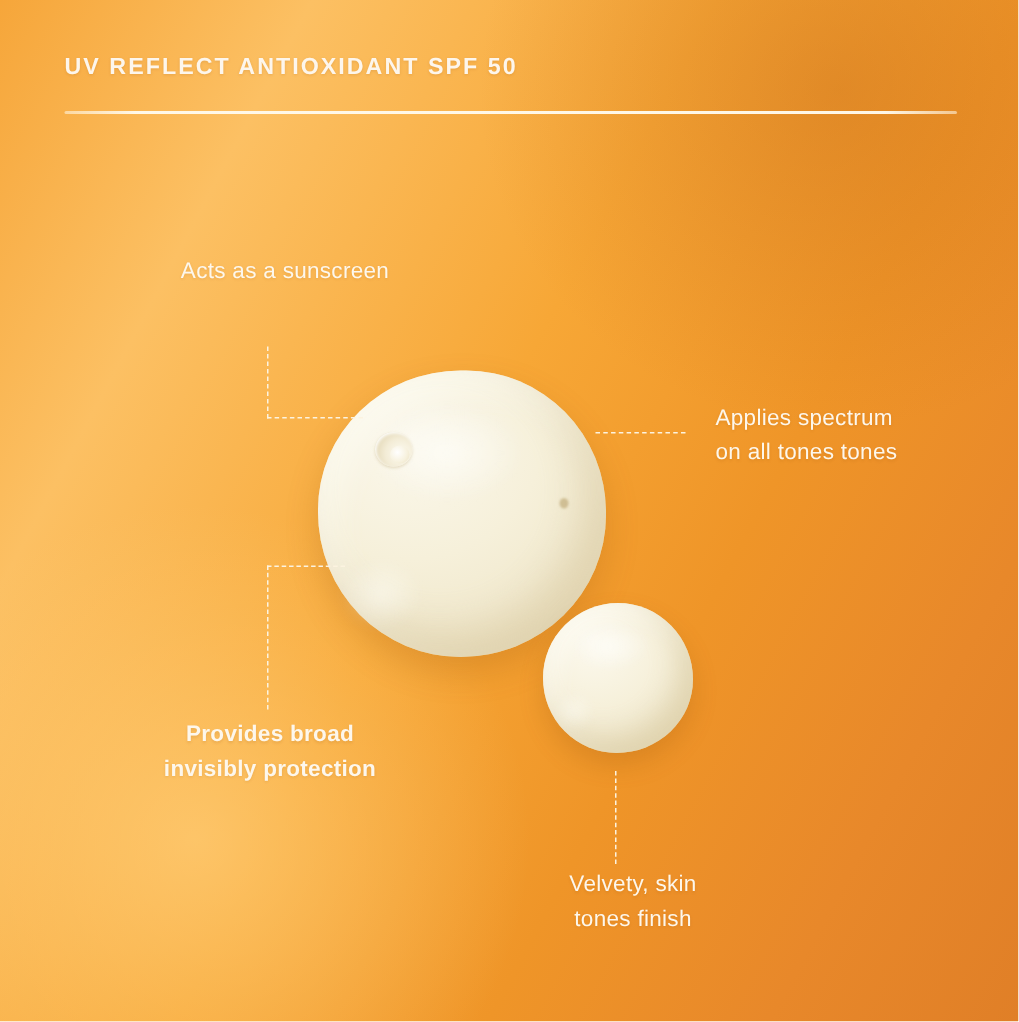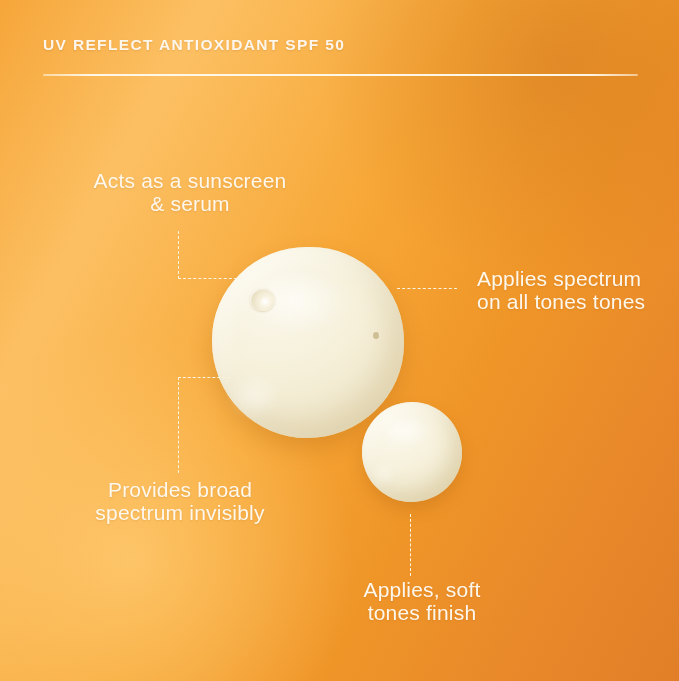--- a/index.html
+++ b/index.html
@@ -187,33 +187,33 @@
     width: 0;
     z-index: 4;
     border-left: 1.6px dashed #fcf3e0;
   }
 
   
   .callout {
     position: absolute;
     z-index: 6;
     color: #fdf7ec;
-    font-size: 21px;
+    font-size: 15px;
     line-height: 23px;
     letter-spacing: 0.2px;
     text-shadow: 0 1px 2px rgba(150,80,10,0.16);
     white-space: nowrap;
   }
   .callout .line { display: block; }
   .c-center { text-align: center; }
   .c-left { text-align: left; }
 
   #callout-sunscreen { left: 73px; top: 169px; width: 234px; }
   #callout-invisible { left: 477px; top: 267px; width: 180px; }
-  #callout-spectrum  { left: 65px; top: 478px; width: 230px; }
+  #callout-spectrum  { left: 65px; top: 478px; width: 230px; font-weight: bold; }
   #callout-matte     { left: 332px; top: 578px; width: 180px; }
 </style>
 </head>
 <body>
 
 <div id="canvas">
 
   <div id="title">UV REFLECT ANTIOXIDANT SPF 50</div>
   <div id="title-rule"></div>
 
@@ -235,31 +235,30 @@
 
   <div class="dash-h" style="left:397px; top:288px; width:60px;"></div>
 
   <div class="dash-h" style="left:178px; top:377px; width:52px;"></div>
   <div class="dash-v" style="left:178px; top:377px; height:96px;"></div>
 
   <div class="dash-v" style="left:410px; top:514px; height:62px;"></div>
 
   <div class="callout c-center" id="callout-sunscreen">
     <span class="line">Acts as a sunscreen</span>
-    <span class="line">&amp; serum</span>
   </div>
 
   <div class="callout c-left" id="callout-invisible">
     <span class="line">Applies spectrum</span>
     <span class="line">on all tones tones</span>
   </div>
 
   <div class="callout c-center" id="callout-spectrum">
     <span class="line">Provides broad</span>
-    <span class="line">spectrum invisibly</span>
+    <span class="line">invisibly protection</span>
   </div>
 
   <div class="callout c-center" id="callout-matte">
-    <span class="line">Applies, soft</span>
+    <span class="line">Velvety, skin</span>
     <span class="line">tones finish</span>
   </div>
 
 </div>
 
 </body></html>

